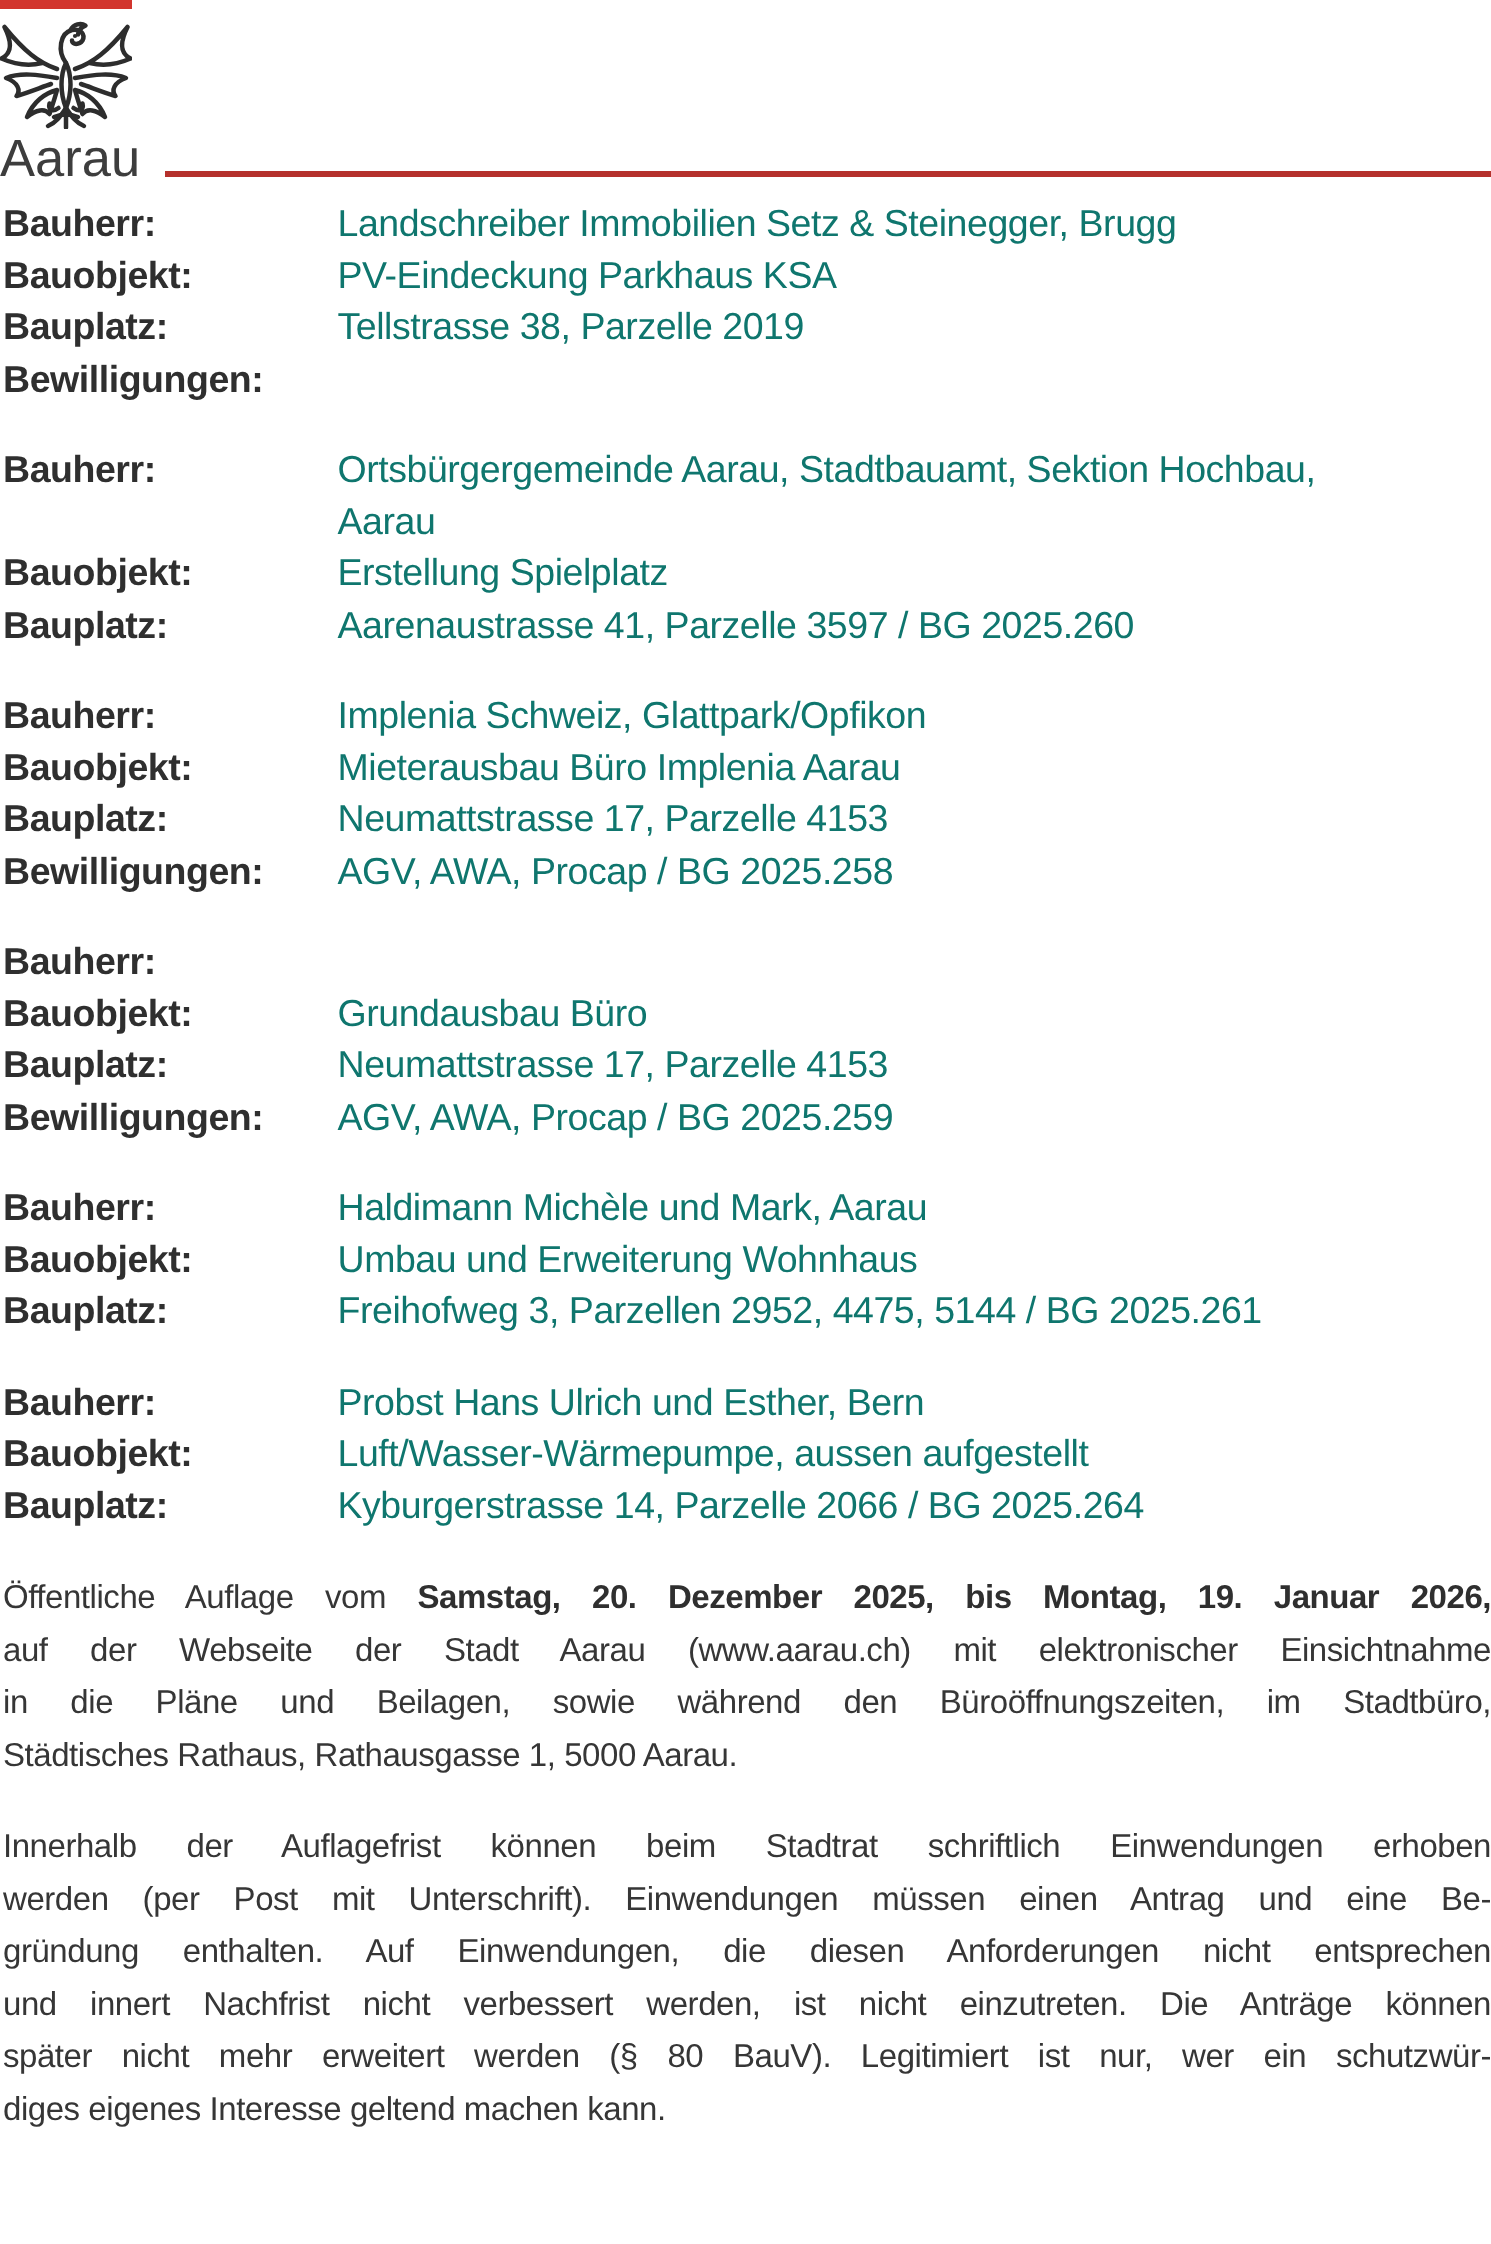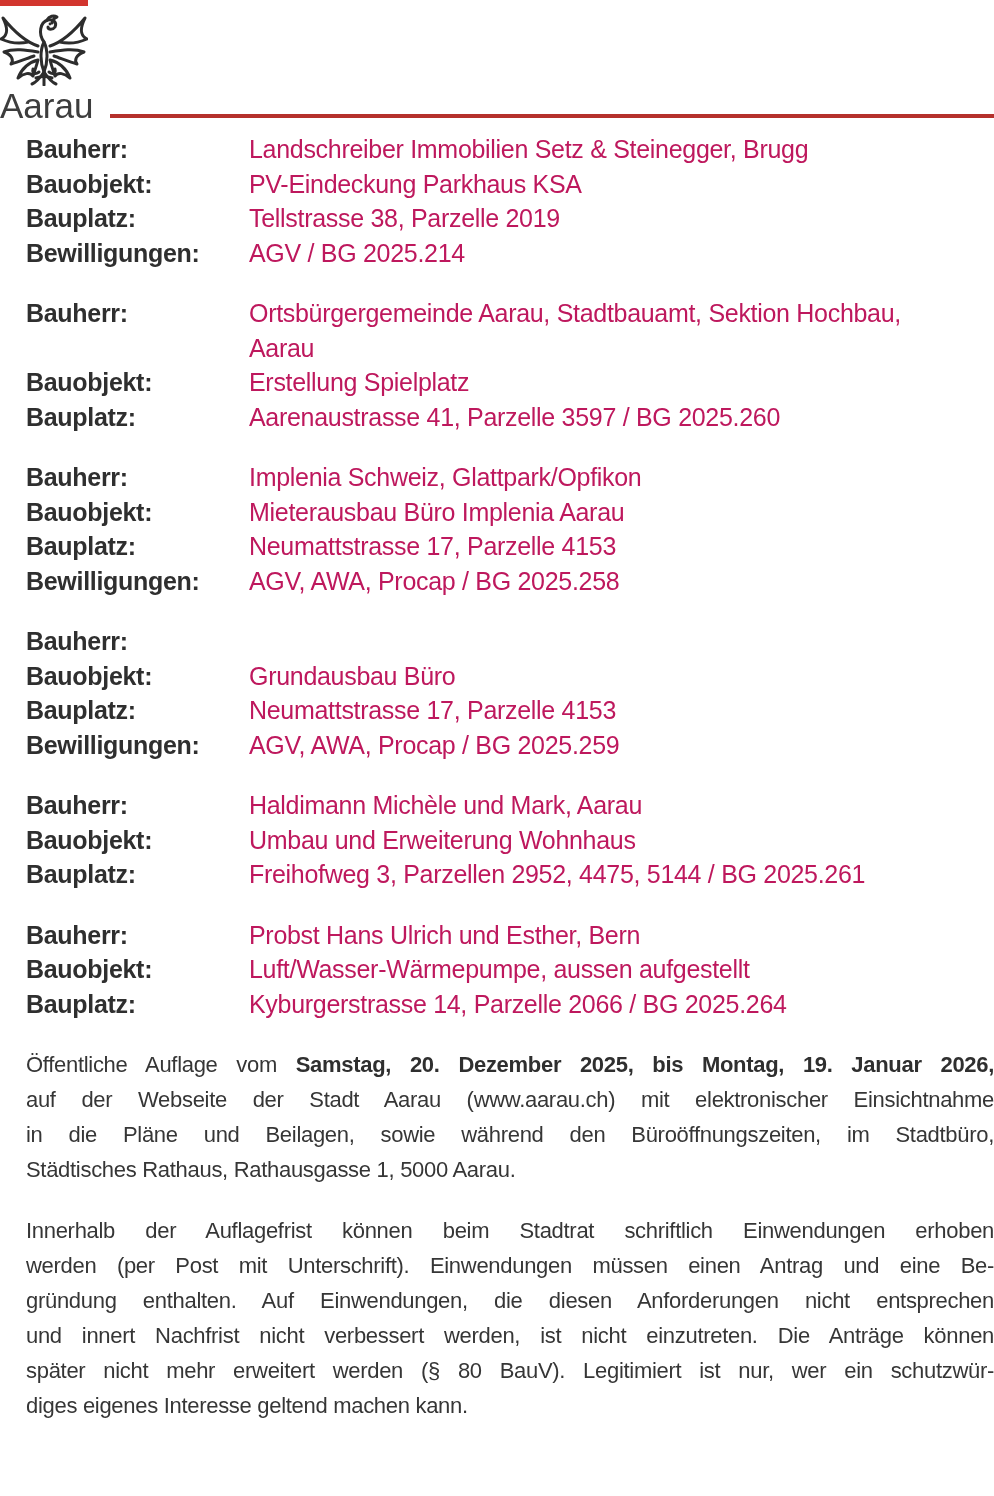--- a/index.html
+++ b/index.html
@@ -16,25 +16,25 @@
   .logo{position:absolute;left:0;top:0;width:90px;height:130px;}
   .logo-bar{position:absolute;left:0;top:0;width:88px;height:6px;}
   .eagle{position:absolute;left:0;top:12px;width:88px;height:74px;}
   .wordmark{
     position:absolute;left:0;top:88px;
     font-size:35px;line-height:1;color:#3d3d3d;letter-spacing:0;
   }
   .header-rule{position:absolute;left:110px;right:0;top:114px;height:4px;}
 
   
-  .content{padding:0 0 0 2px;margin-left:24px;}
+  .content{padding:0 0 0 2px;}
   .block{margin-bottom:26px;}
   .row{display:flex;font-size:25px;line-height:34.5px;letter-spacing:-0.3px;}
   .lbl{flex:0 0 223px;width:223px;font-weight:700;color:#2f2f2f;}
-  .val{flex:1 1 auto;white-space:pre-line;color:#be185d;}
+  .val{flex:1 1 auto;white-space:pre-line;color:#0f766e;}
 
   
   .para{font-size:22px;line-height:35px;letter-spacing:-0.3px;margin:0 0 26px 0;color:#363636;}
   .pline{text-align:justify;text-align-last:justify;}
   .pline.last{text-align-last:left;}
   .b{font-weight:700;color:#2f2f2f;}
 </style>
 </head>
 <body>
 
@@ -84,21 +84,20 @@
       <div class="row">
           <div class="lbl">Bauobjekt:</div>
           <div class="val">PV-Eindeckung Parkhaus KSA</div>
         </div>
       <div class="row">
           <div class="lbl">Bauplatz:</div>
           <div class="val">Tellstrasse 38, Parzelle 2019</div>
         </div>
       <div class="row">
           <div class="lbl">Bewilligungen:</div>
-          <div class="val">AGV / BG 2025.214</div>
         </div>
     </div>
 
     <div class="block">
       <div class="row">
           <div class="lbl">Bauherr:</div>
           <div class="val">Ortsbürgergemeinde Aarau, Stadtbauamt, Sektion Hochbau,
 Aarau</div>
         </div>
       <div class="row">

